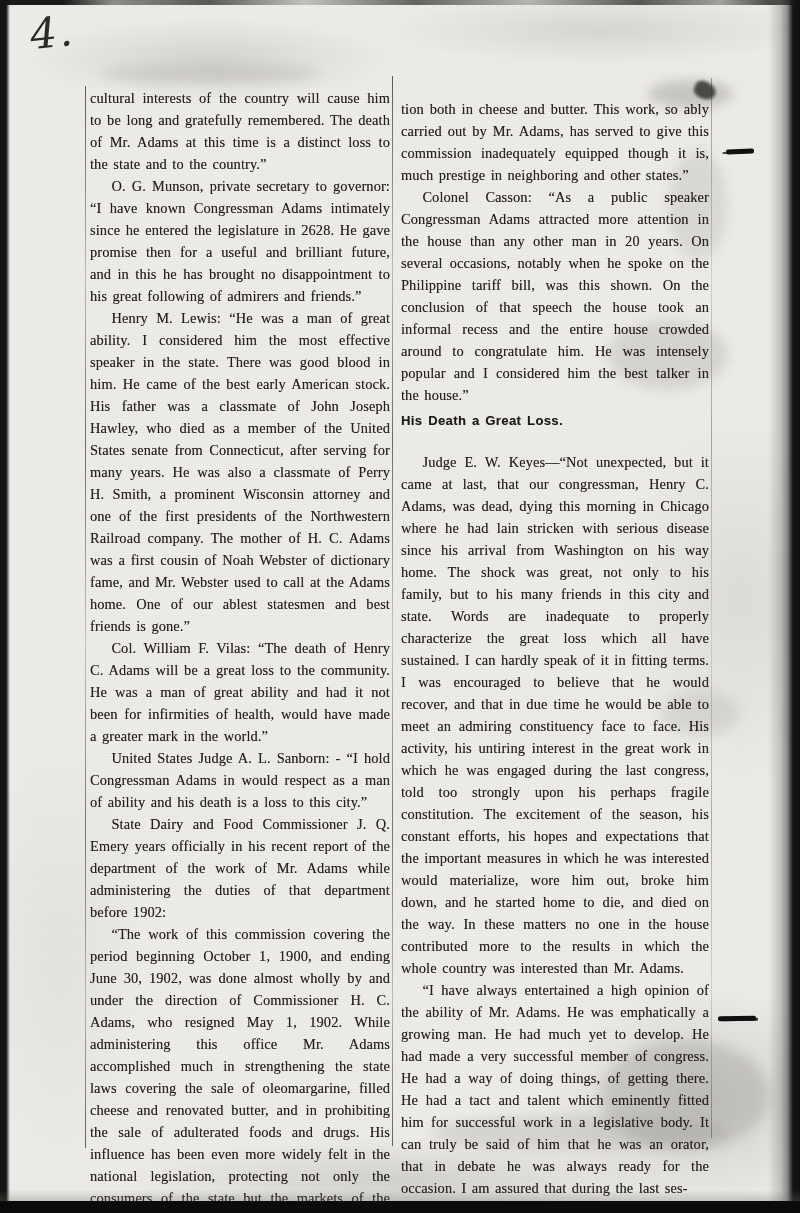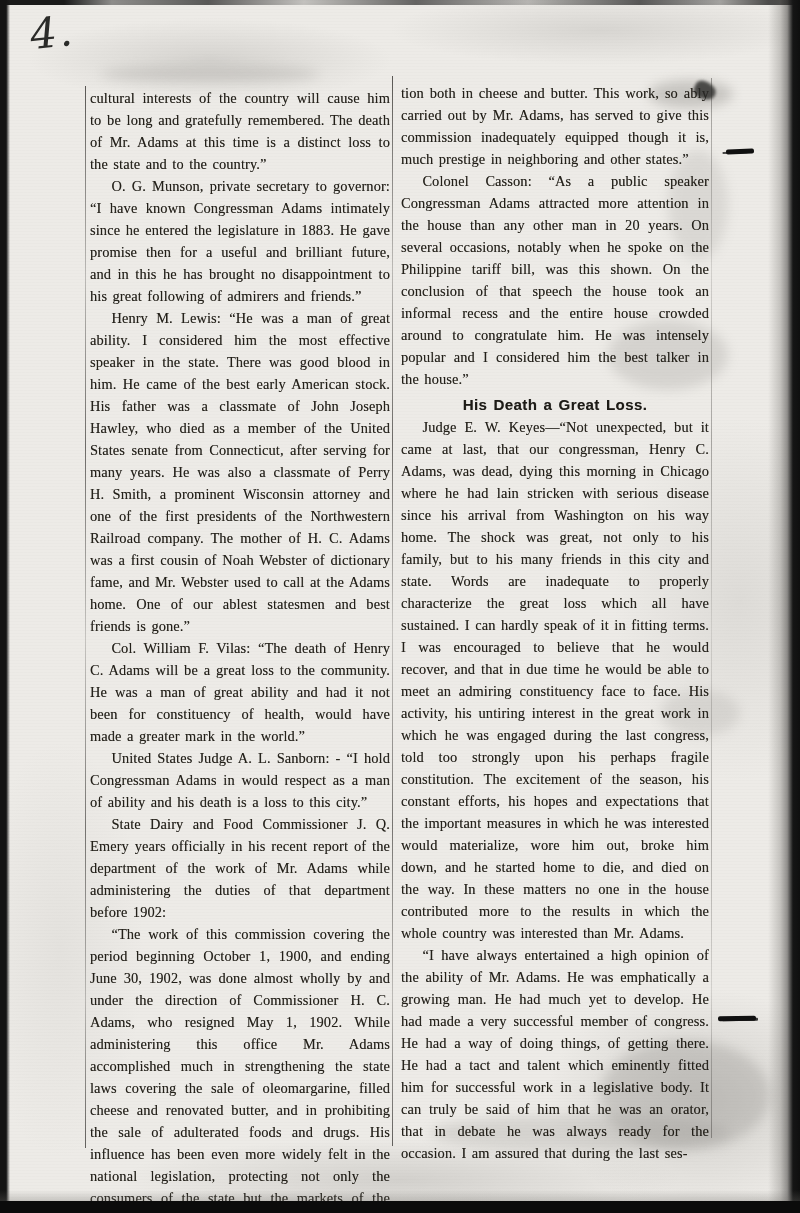--- a/index.html
+++ b/index.html
@@ -36,25 +36,25 @@
     rgba(40,38,35,.75),rgba(40,38,35,.25) 18%,rgba(40,38,35,.65) 34%,rgba(40,38,35,.2) 52%,
     rgba(40,38,35,.6) 70%,rgba(40,38,35,.25) 86%,rgba(40,38,35,.7));}
   .rule-left{left:85px;top:86px;height:1062px;}
   .rule-mid{left:392px;top:76px;height:1070px;}
   .rule-right{left:711px;top:78px;height:1060px;opacity:.55;}
   
   .col{position:absolute;text-align:justify;color:#232019;
     font-size:14.3px;line-height:22px;letter-spacing:.15px;word-spacing:.12em;
     text-shadow:.2px .2px .3px rgba(35,33,30,.45);}
   .col-left{left:90px;top:87px;width:300px;}
-  .col-right{left:401px;top:82px;width:308px;}
+  .col-right{left:401px;top:98px;width:308px;}
   .para{margin:0;}
   .para.indent{text-indent:1.5em;}
-  .heading{font-family:"Liberation Sans",sans-serif;font-weight:700;font-size:15px;
-    text-align:center;margin:4px 0 0;letter-spacing:.4px;color:#1d1b16;}
+  .heading{font-family:"Liberation Sans",sans-serif;font-weight:700;font-size:13px;
+    text-align:left;margin:4px 0 19px;letter-spacing:.4px;color:#1d1b16;}
   
   .pen-dash{position:absolute;background:#101010;border-radius:2px;}
   .dash-upper{left:726px;top:149px;width:28px;height:5px;transform:rotate(-2deg);
     box-shadow:-5px 1px 0 -1.5px rgba(16,16,16,.75);}
   .dash-lower{left:718px;top:1016px;width:38px;height:5px;transform:rotate(-1deg);
     box-shadow:3px 1px 0 -1px rgba(16,16,16,.8);}
   
   .blob{position:absolute;background:#9b9995;border-radius:50%;filter:blur(6px);}
   .blob-a{left:648px;top:80px;width:85px;height:28px;opacity:.45;}
   .blob-b{left:668px;top:150px;width:60px;height:110px;opacity:.22;}
@@ -78,23 +78,23 @@
   <div class="blob blob-g"></div>
 
   <div class="pagenum">4.</div>
 
   <div class="rule rule-left"></div>
   <div class="rule rule-mid"></div>
   <div class="rule rule-right"></div>
 
   <div class="col col-left">
       <p class="para">cultural interests of the country will cause him to be long and gratefully remembered. The death of Mr. Adams at this time is a distinct loss to the state and to the country.”</p>
-      <p class="para indent">O. G. Munson, private secretary to governor: “I have known Congressman Adams intimately since he entered the legislature in 1883. He gave promise then for a useful and brilliant future, and in this he has brought no disappointment to his great following of admirers and friends.”</p>
+      <p class="para indent">O. G. Munson, private secretary to governor: “I have known Congressman Adams intimately since he entered the legislature in 2628. He gave promise then for a useful and brilliant future, and in this he has brought no disappointment to his great following of admirers and friends.”</p>
       <p class="para indent">Henry M. Lewis: “He was a man of great ability. I considered him the most effective speaker in the state. There was good blood in him. He came of the best early American stock. His father was a classmate of John Joseph Hawley, who died as a member of the United States senate from Connecticut, after serving for many years. He was also a classmate of Perry H. Smith, a prominent Wisconsin attorney and one of the first presidents of the Northwestern Railroad company. The mother of H. C. Adams was a first cousin of Noah Webster of dictionary fame, and Mr. Webster used to call at the Adams home. One of our ablest statesmen and best friends is gone.”</p>
-      <p class="para indent">Col. William F. Vilas: “The death of Henry C. Adams will be a great loss to the community. He was a man of great ability and had it not been for constituency of health, would have made a greater mark in the world.”</p>
+      <p class="para indent">Col. William F. Vilas: “The death of Henry C. Adams will be a great loss to the community. He was a man of great ability and had it not been for infirmities of health, would have made a greater mark in the world.”</p>
       <p class="para indent">United States Judge A. L. Sanborn: - “I hold Congressman Adams in would respect as a man of ability and his death is a loss to this city.”</p>
       <p class="para indent">State Dairy and Food Commissioner J. Q. Emery years officially in his recent report of the department of the work of Mr. Adams while administering the duties of that department before 1902:</p>
       <p class="para indent">“The work of this commission covering the period beginning October 1, 1900, and ending June 30, 1902, was done almost wholly by and under the direction of Commissioner H. C. Adams, who resigned May 1, 1902. While administering this office Mr. Adams accomplished much in strengthening the state laws covering the sale of oleomargarine, filled cheese and renovated butter, and in prohibiting the sale of adulterated foods and drugs. His influence has been even more widely felt in the national legislation, protecting not only the consumers of the state but the markets of the country from fraudulent competi-</p>
     </div>
   <div class="col col-right">
       <p class="para">tion both in cheese and butter. This work, so ably carried out by Mr. Adams, has served to give this commission inadequately equipped though it is, much prestige in neighboring and other states.”</p>
       <p class="para indent">Colonel Casson: “As a public speaker Congressman Adams attracted more attention in the house than any other man in 20 years. On several occasions, notably when he spoke on the Philippine tariff bill, was this shown. On the conclusion of that speech the house took an informal recess and the entire house crowded around to congratulate him. He was intensely popular and I considered him the best talker in the house.”</p>
       <h3 class="heading">His Death a Great Loss.</h3>
       <p class="para indent">Judge E. W. Keyes—“Not unexpected, but it came at last, that our congressman, Henry C. Adams, was dead, dying this morning in Chicago where he had lain stricken with serious disease since his arrival from Washington on his way home. The shock was great, not only to his family, but to his many friends in this city and state. Words are inadequate to properly characterize the great loss which all have sustained. I can hardly speak of it in fitting terms. I was encouraged to believe that he would recover, and that in due time he would be able to meet an admiring constituency face to face. His activity, his untiring interest in the great work in which he was engaged during the last congress, told too strongly upon his perhaps fragile constitution. The excitement of the season, his constant efforts, his hopes and expectations that the important measures in which he was interested would materialize, wore him out, broke him down, and he started home to die, and died on the way. In these matters no one in the house contributed more to the results in which the whole country was interested than Mr. Adams.</p>
       <p class="para indent">“I have always entertained a high opinion of the ability of Mr. Adams. He was emphatically a growing man. He had much yet to develop. He had made a very successful member of congress. He had a way of doing things, of getting there. He had a tact and talent which eminently fitted him for successful work in a legislative body. It can truly be said of him that he was an orator, that in debate he was always ready for the occasion. I am assured that during the last ses-</p>

